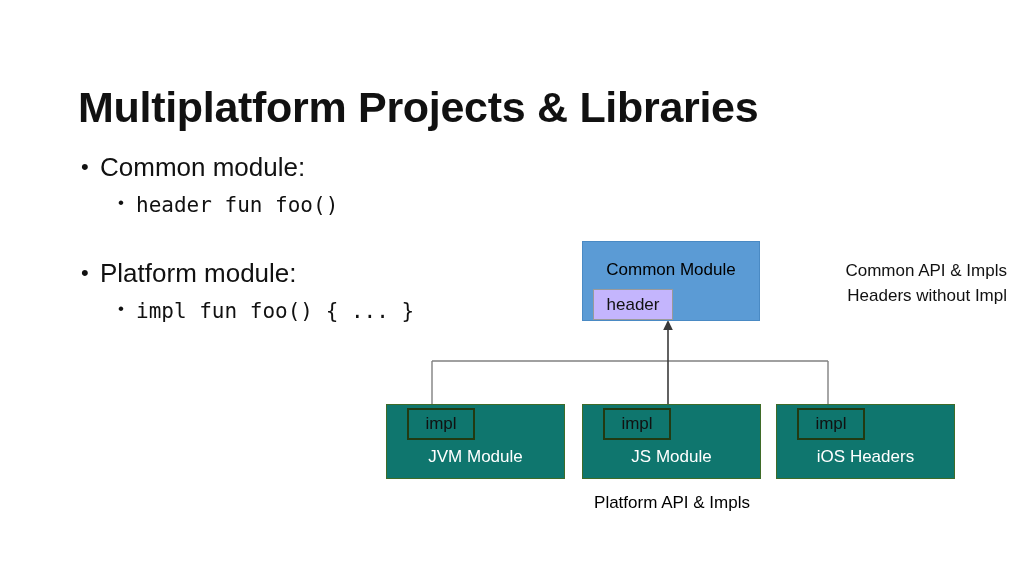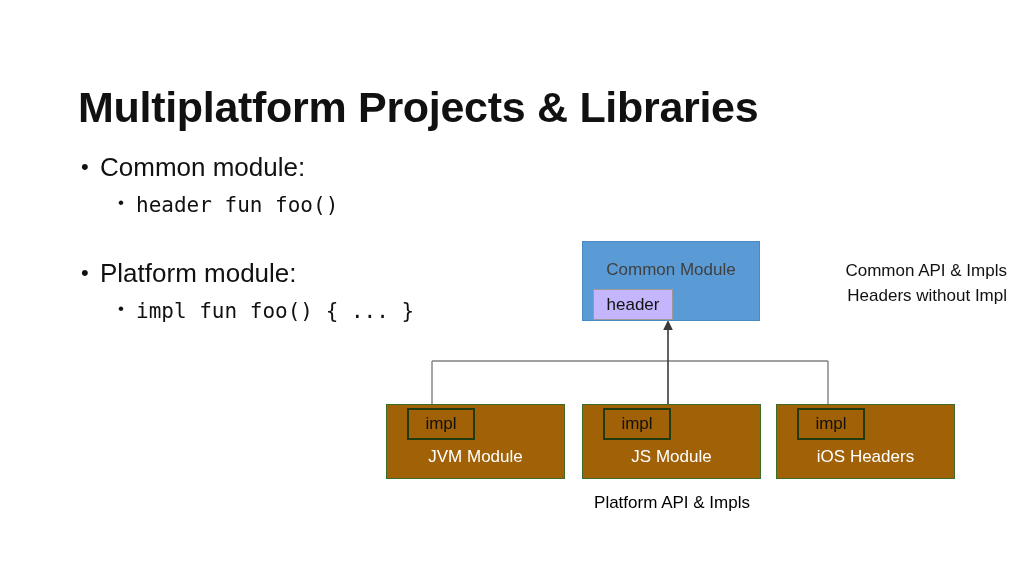--- a/index.html
+++ b/index.html
@@ -113,21 +113,21 @@
     background: #5B9BD5;
     border: 1px solid #4A8AC4;
   }
   .common-module .node-label {
     position: absolute;
     left: 0;
     right: 0;
     top: 18px;
     text-align: center;
     font-size: 17px;
-    color: #404040;
+    color: #000000;
   }
 
   .chip {
     position: absolute;
     box-sizing: border-box;
     display: flex;
     align-items: center;
     justify-content: center;
   }
   .chip-header {
@@ -138,21 +138,21 @@
     background: #c4b5fd;
     border: 1px solid #9A9A9A;
     font-size: 17px;
     color: #111111;
   }
 
   .platform-module {
     top: 404px;
     width: 179px;
     height: 75px;
-    background: #a16207;
+    background: #0f766e;
     border: 1px solid #3F6B28;
   }
   .platform-module.jvm { left: 386px; }
   .platform-module.js  { left: 582px; }
   .platform-module.ios { left: 776px; }
 
   .platform-module .node-label {
     position: absolute;
     left: 0;
     right: 0;

